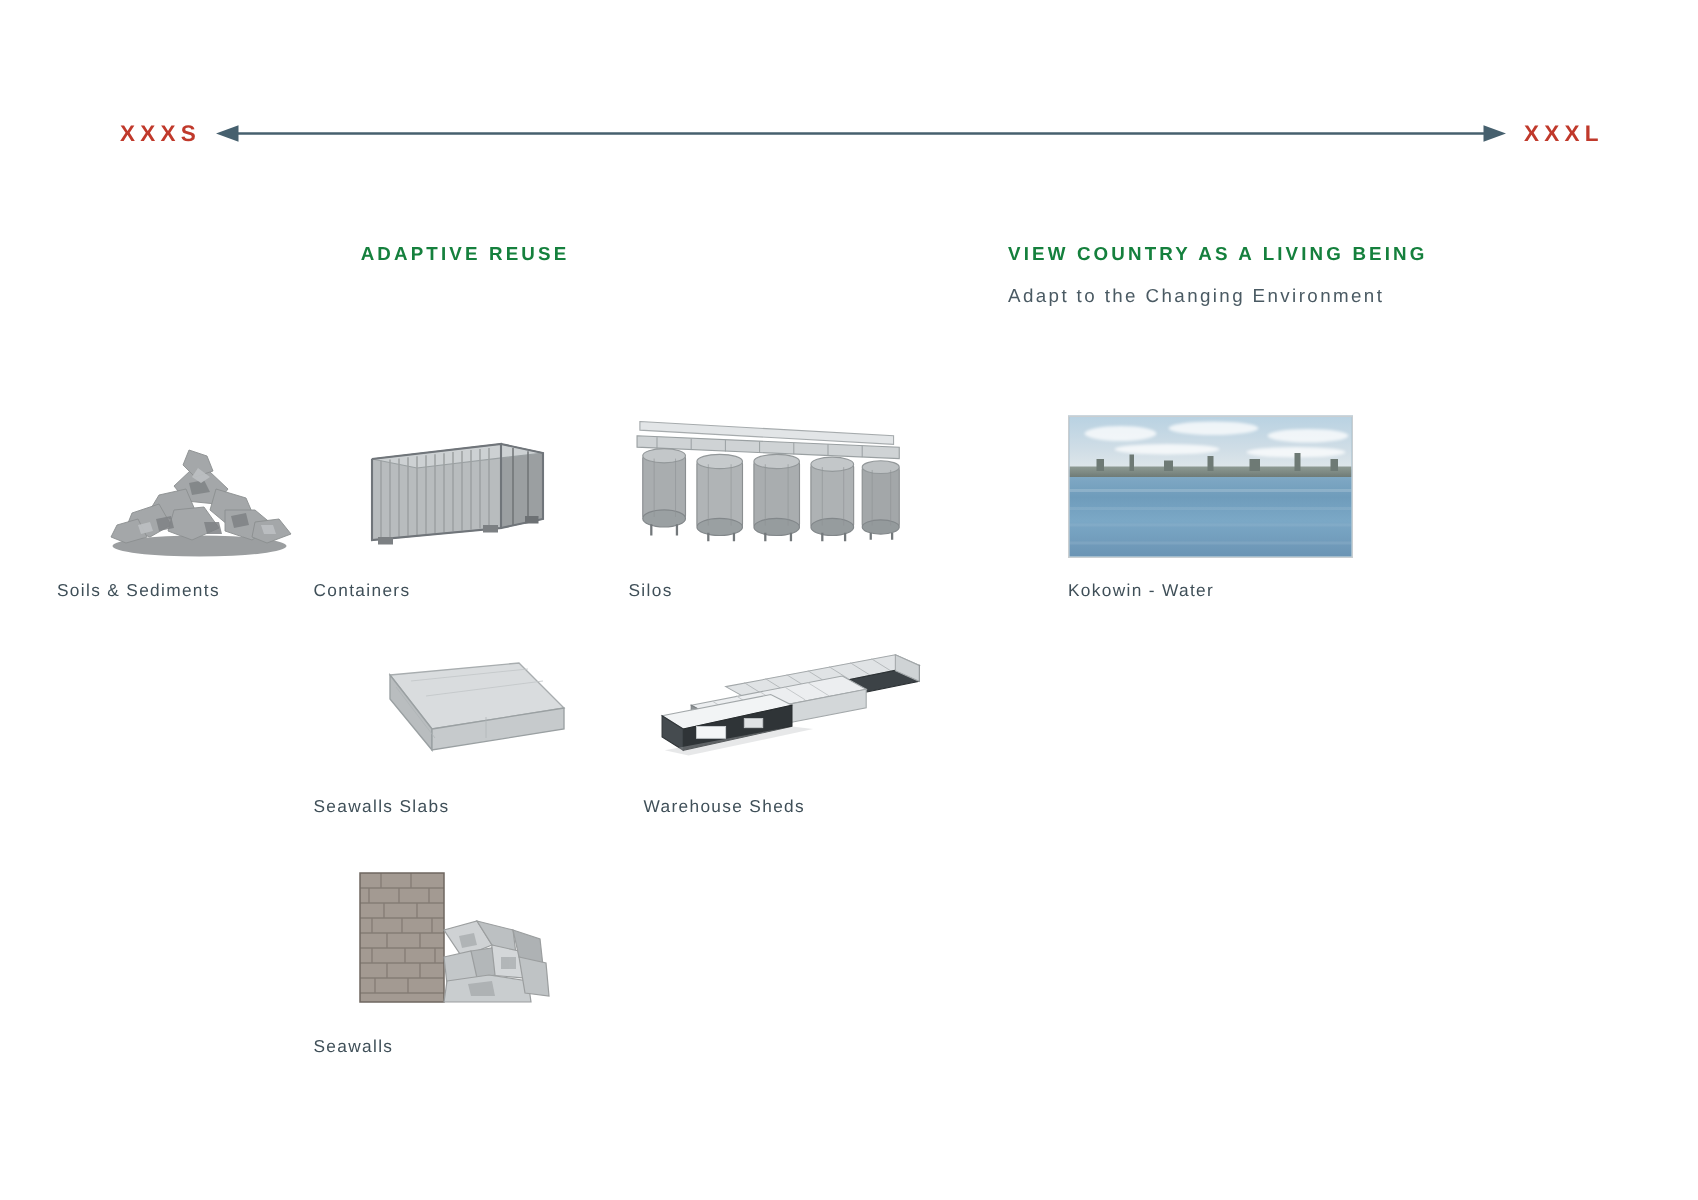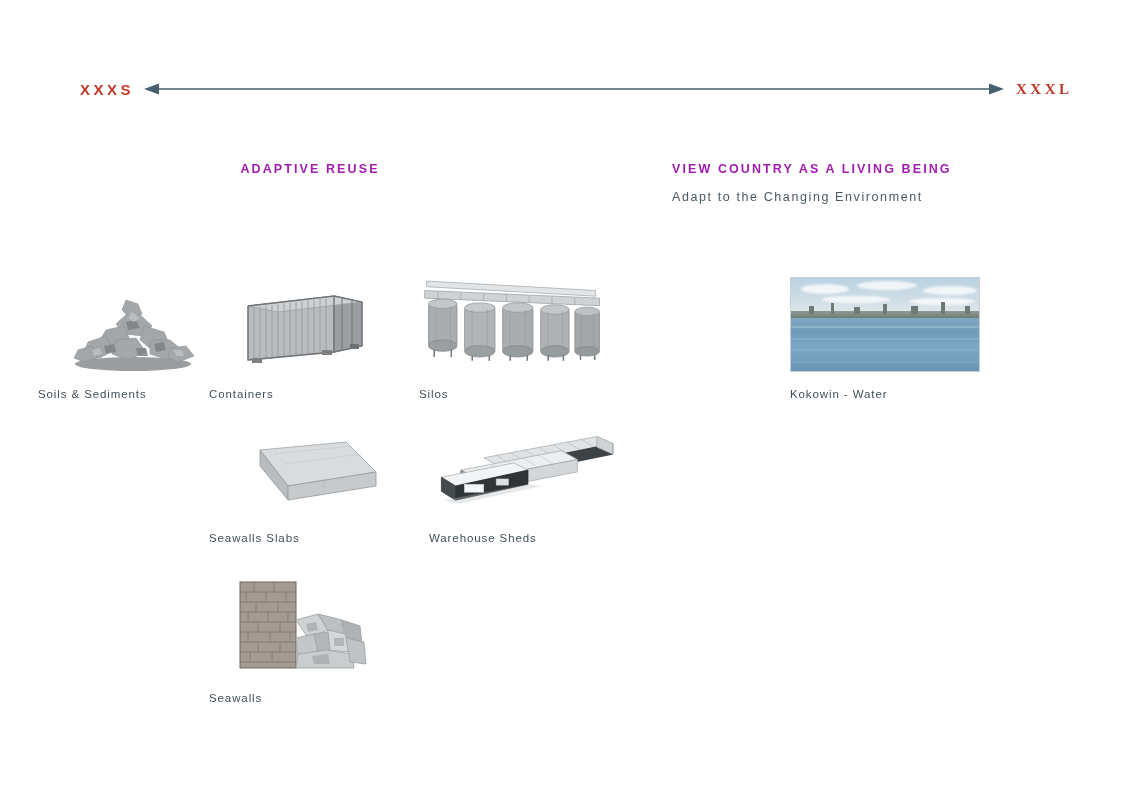--- a/index.html
+++ b/index.html
@@ -28,35 +28,35 @@
     align-items: center;
   }
   .axis-label {
     color: #c0392b;
     font-size: 15px;
     font-weight: bold;
     letter-spacing: 3.5px;
     white-space: nowrap;
   }
   .axis-label.left { margin-right: 10px; }
-  .axis-label.right { margin-left: 12px; font-family: Liberation Serif, serif; }
+  .axis-label.right { margin-left: 12px; }
   .axis-line-wrap {
     position: relative;
     flex: 1;
     height: 20px;
   }
   .axis-line-wrap svg { display: block; }
 
   
   .col-head {
     position: absolute;
     text-align: center;
   }
   .col-head .title {
-    color: #a21caf;
+    color: #15803d;
     font-size: 12.5px;
     font-weight: bold;
     letter-spacing: 2.1px;
     white-space: nowrap;
   }
   .col-head .sub {
     margin-top: 14px;
     color: #4a5a63;
     font-size: 12.5px;
     letter-spacing: 1.6px;
@@ -81,21 +81,21 @@
     margin-top: 16px;
     font-size: 11.5px;
     color: #3f4f58;
     letter-spacing: 0.9px;
     white-space: nowrap;
   }
 
   #item-soils      { left: 38px;  top: 262px; }
   #item-containers { left: 209px; top: 262px; }
   #item-silos      { left: 419px; top: 262px; }
-  #item-water      { left: 790px; top: 262px; }
+  #item-water      { left: 712px; top: 262px; }
   #item-slabs      { left: 209px; top: 406px; }
   #item-sheds      { left: 429px; top: 406px; }
   #item-seawalls   { left: 209px; top: 566px; }
 
   
   .photo {
     width: 202px;
     height: 95px;
     border: 1px solid #c9ced1;
     overflow: hidden;

